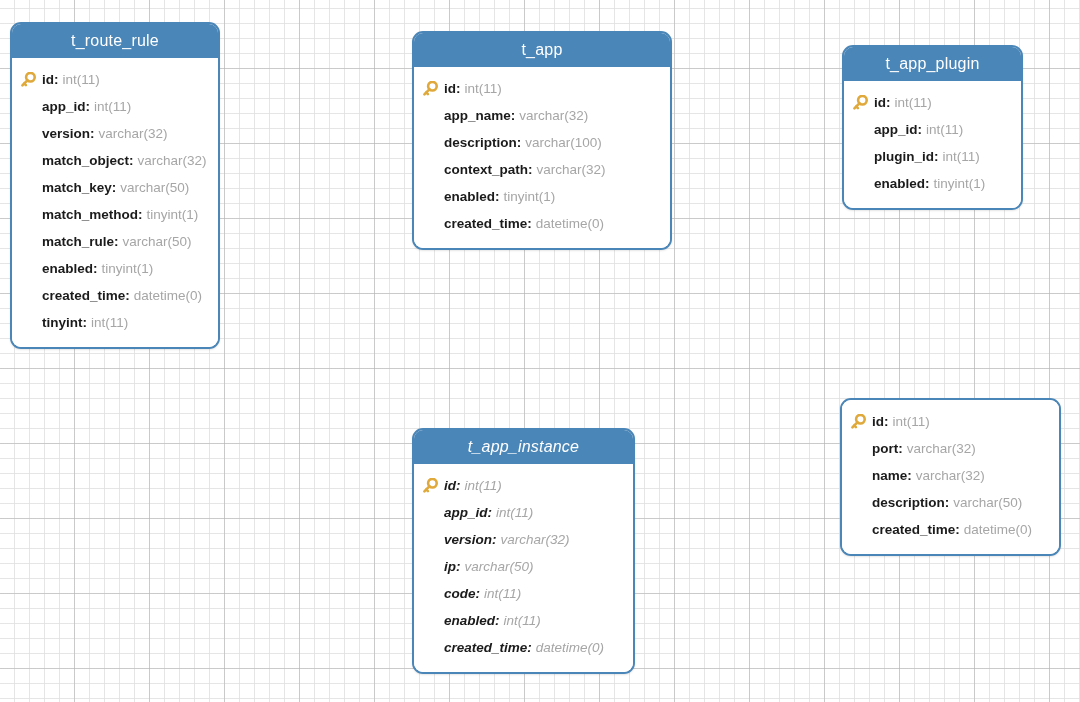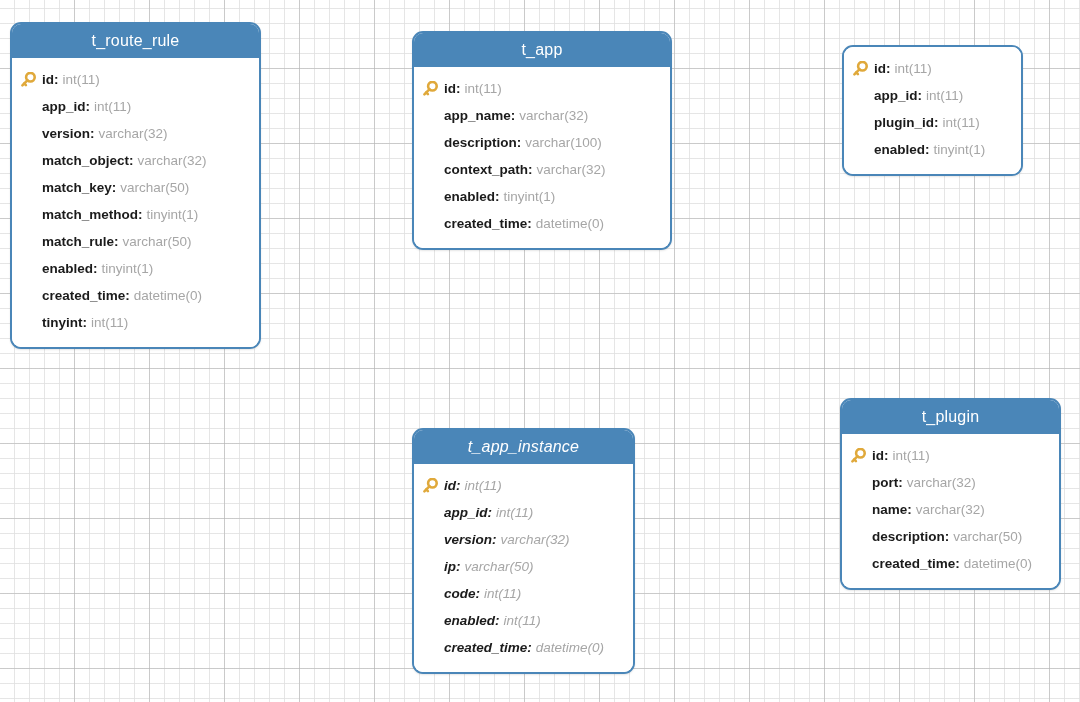--- a/index.html
+++ b/index.html
@@ -100,21 +100,21 @@
     font-weight: normal;
     color: #a6a6a6;
   }
 </style>
 </head>
 <body>
 
 <div id="canvas"></div>
 
 <div id="entities-layer">
-    <div class="entity" style="left: 10px; top: 22px; width: 251px;">
+    <div class="entity" style="left: 10px; top: 22px; width: 210px;">
       <div class="entity-header">t_route_rule</div>
       <div class="entity-body">
         <div class="field-row">
           <span class="key-slot">
             <svg class="key-icon" width="16" height="16" viewBox="0 0 16 16">
               <circle cx="10.4" cy="5.2" r="4.3" fill="none" stroke="#e0a93b" stroke-width="2.6"></circle>
               <path d="M7.6 8.1 L2.4 13.3" stroke="#e0a93b" stroke-width="2.6" stroke-linecap="round"></path>
               <path d="M4.2 11.4 L5.9 13.1" stroke="#e0a93b" stroke-width="2.6" stroke-linecap="round"></path>
             </svg>
           </span>
@@ -219,20 +219,21 @@
         </div>
         <div class="field-row">
           <span class="key-slot"></span>
           <span class="field-name">created_time</span>
           <span class="field-colon">:</span>
           <span class="field-type">datetime(0)</span>
         </div>
       </div>
     </div>
     <div class="entity" style="left: 842px; top: 45px; width: 181px;">
+      <div class="entity-header">t_app_plugin</div>
       <div class="entity-body">
         <div class="field-row">
           <span class="key-slot">
             <svg class="key-icon" width="16" height="16" viewBox="0 0 16 16">
               <circle cx="10.4" cy="5.2" r="4.3" fill="none" stroke="#e0a93b" stroke-width="2.6"></circle>
               <path d="M7.6 8.1 L2.4 13.3" stroke="#e0a93b" stroke-width="2.6" stroke-linecap="round"></path>
               <path d="M4.2 11.4 L5.9 13.1" stroke="#e0a93b" stroke-width="2.6" stroke-linecap="round"></path>
             </svg>
           </span>
           <span class="field-name">id</span>
@@ -306,21 +307,20 @@
         </div>
         <div class="field-row">
           <span class="key-slot"></span>
           <span class="field-name">created_time</span>
           <span class="field-colon">:</span>
           <span class="field-type">datetime(0)</span>
         </div>
       </div>
     </div>
     <div class="entity" style="left: 840px; top: 398px; width: 221px;">
-      <div class="entity-header">t_plugin</div>
       <div class="entity-body">
         <div class="field-row">
           <span class="key-slot">
             <svg class="key-icon" width="16" height="16" viewBox="0 0 16 16">
               <circle cx="10.4" cy="5.2" r="4.3" fill="none" stroke="#e0a93b" stroke-width="2.6"></circle>
               <path d="M7.6 8.1 L2.4 13.3" stroke="#e0a93b" stroke-width="2.6" stroke-linecap="round"></path>
               <path d="M4.2 11.4 L5.9 13.1" stroke="#e0a93b" stroke-width="2.6" stroke-linecap="round"></path>
             </svg>
           </span>
           <span class="field-name">id</span>

